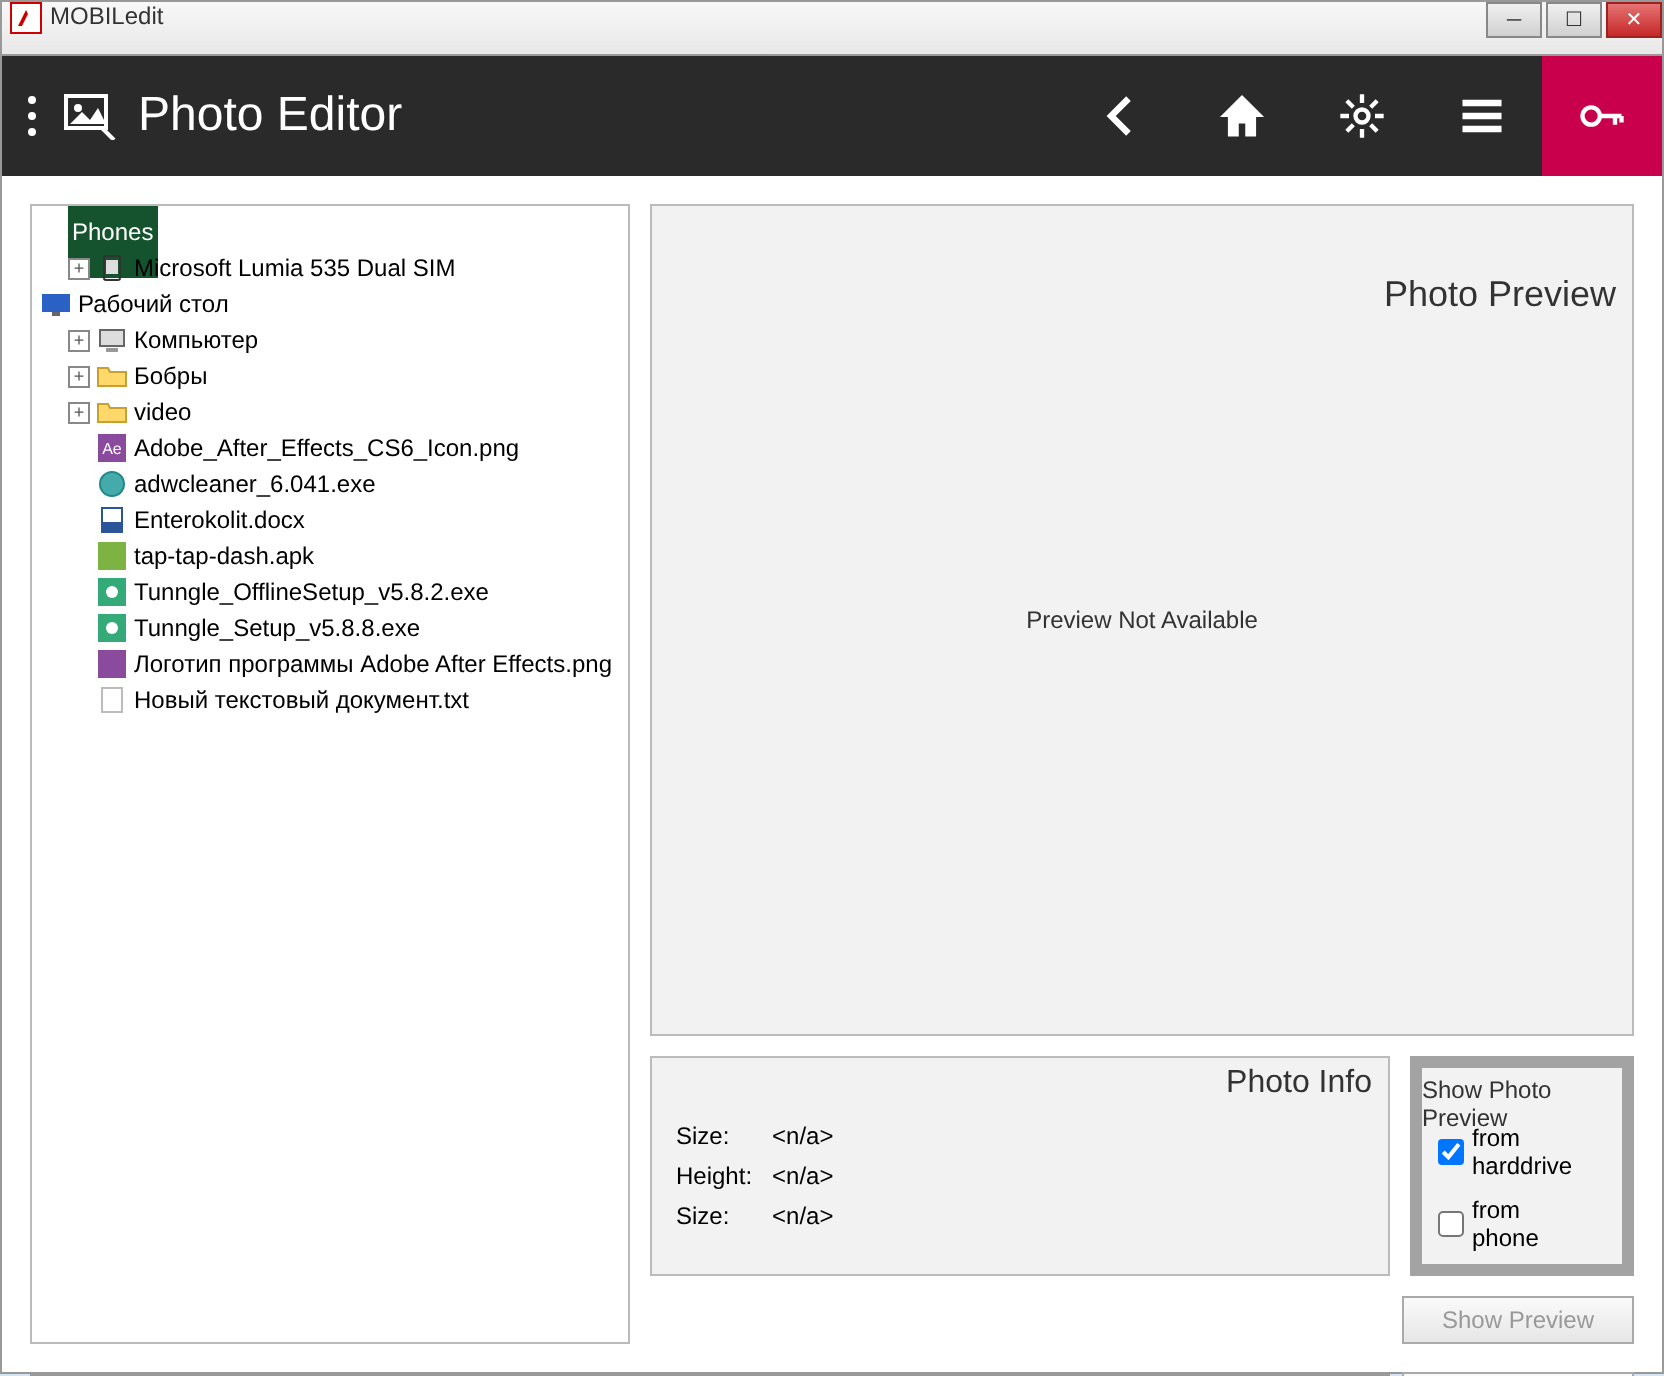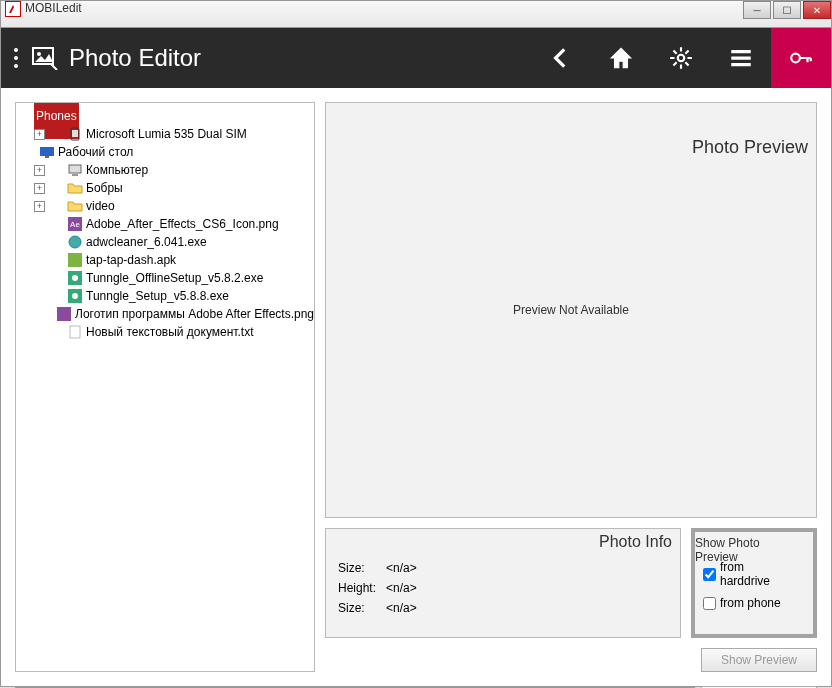--- a/index.html
+++ b/index.html
@@ -24,36 +24,36 @@
 .header .actbtn { width: 60px; display: flex; align-items: center; justify-content: center; }
 .header .actbtn.key { background: #c9004b; }
 .header .actbtn svg { width: 26px; height: 26px; fill: #fff; stroke: #fff; }
 
 .content { display: flex; padding: 14px; gap: 10px; height: 598px; background: #fff; }
 
 .left-pane { width: 300px; border: 1px solid #bbb; background: #fff; padding: 4px; overflow: auto; font-size: 12px; }
 .tree-item { display: flex; align-items: center; height: 18px; white-space: nowrap; }
 .tree-item .exp { width: 11px; height: 11px; border: 1px solid #888; display: inline-flex; align-items: center; justify-content: center; font-size: 9px; line-height: 1; margin-right: 3px; color: #555; background: #fff; }
 .tree-item .noexp { width: 11px; height: 11px; display: inline-block; margin-right: 3px; }
-.tree-item .ficon { width: 16px; height: 16px; display: inline-flex; align-items: center; justify-content: center; margin-right: 3px; flex-shrink: 0; margin-left: 19px; }
-.tree-item .lbl.selected { background: #b91c1c; color: #fff; padding: 16px 2px; }
+.tree-item .ficon { width: 16px; height: 16px; display: inline-flex; align-items: center; justify-content: center; margin-right: 3px; flex-shrink: 0; }
+.tree-item .lbl.selected { background: #14532d; color: #fff; padding: 16px 2px; }
 .indent1 { padding-left: 14px; }
 
 .right-pane { flex: 1; display: flex; flex-direction: column; gap: 10px; }
 .preview-box { flex: 1; border: 1px solid #bbb; background: #f2f2f2; position: relative; }
 .preview-box .box-title { position: absolute; top: 4px; right: 8px; font-size: 18px; color: #333; margin-top: 30px; }
 .preview-box .center-msg { position: absolute; top: 50%; left: 50%; transform: translate(-50%,-50%); font-size: 12px; color: #333; }
 
 .info-row { display: flex; gap: 10px; height: 110px; }
 .photo-info { flex: 1; border: 1px solid #bbb; background: #f2f2f2; position: relative; padding: 28px 10px 10px 10px; font-size: 12px; }
 .photo-info .box-title { position: absolute; top: 4px; right: 8px; font-size: 16px; color: #333; }
 .photo-info table td { padding: 2px 8px 2px 0; }
-.show-preview { width: 126px; border: 4px solid #a3a3a3; background: #f2f2f2; position: relative; padding: 28px 24px 8px 8px; font-size: 12px; }
+.show-preview { width: 112px; border: 6px solid #a3a3a3; background: #f2f2f2; position: relative; padding: 28px 24px 8px 8px; font-size: 12px; }
 .show-preview .box-title { position: absolute; top: 4px; right: 8px; font-size: 12px; color: #333; }
-.show-preview label { display: flex; align-items: center; gap: 4px; margin-bottom: 8px; }
+.show-preview label { display: flex; gap: 4px; margin-bottom: 8px; }
 
 .button-row { display: flex; justify-content: flex-end; gap: 6px; }
 .btn { width: 116px; height: 24px; border: 1px solid #aaa; background: linear-gradient(#fafafa,#e6e6e6); font-size: 12px; cursor: pointer; }
 .btn:disabled { color: #999; }
 
 .bottom-row { display: flex; gap: 6px; padding: 0 14px 8px 14px; align-items: center; }
 .path-combo { flex: 1; height: 22px; border: 1px solid #999; background: #fff; display: flex; align-items: center; }
 </style>
 </head>
 <body>
@@ -183,20 +183,30 @@
           <span class="lbl">Adobe_After_Effects_CS6_Icon.png</span>
         </div>
       <div class="tree-item indent1">
           <span class="noexp"></span>
           <span class="ficon">
             <svg width="14" height="14" viewBox="0 0 14 14">
               <circle cx="7" cy="7" r="6" fill="#4aa" stroke="#288"></circle>
             </svg>
           </span>
           <span class="lbl">adwcleaner_6.041.exe</span>
+        </div>
+      <div class="tree-item indent1">
+          <span class="noexp"></span>
+          <span class="ficon">
+            <svg width="14" height="14" viewBox="0 0 14 14">
+              <rect x="2" y="1" width="10" height="12" fill="#fff" stroke="#2a5599"></rect>
+              <rect x="2" y="8" width="10" height="5" fill="#2a5599"></rect>
+            </svg>
+          </span>
+          <span class="lbl">Enterokolit.docx</span>
         </div>
       <div class="tree-item indent1">
           <span class="noexp"></span>
           <span class="ficon">
             <svg width="14" height="14" viewBox="0 0 14 14">
               <rect width="14" height="14" fill="#7cb342"></rect>
             </svg>
           </span>
           <span class="lbl">tap-tap-dash.apk</span>
         </div>

